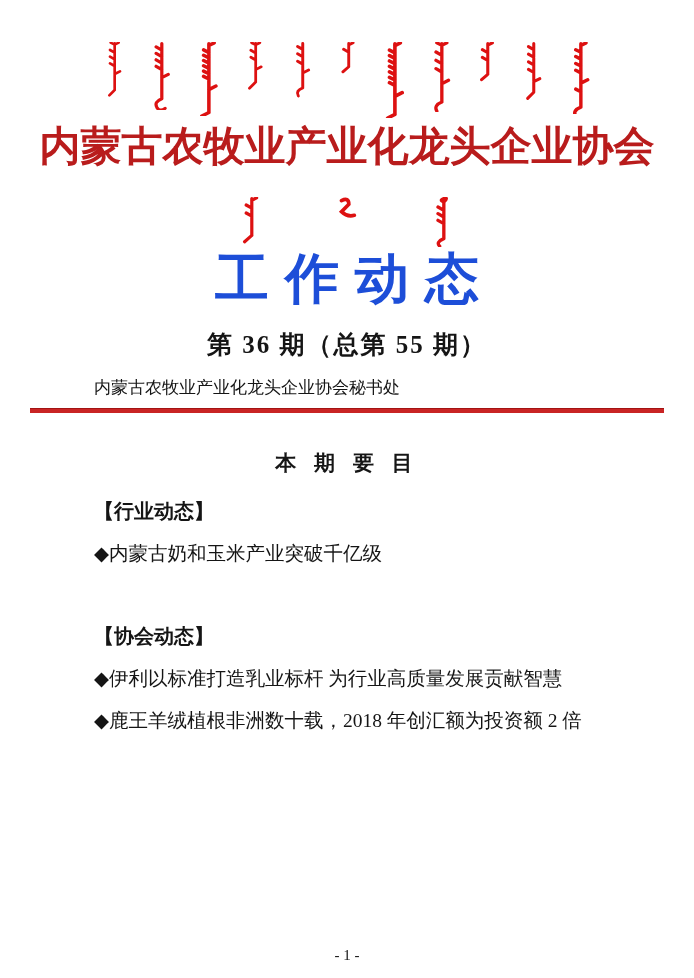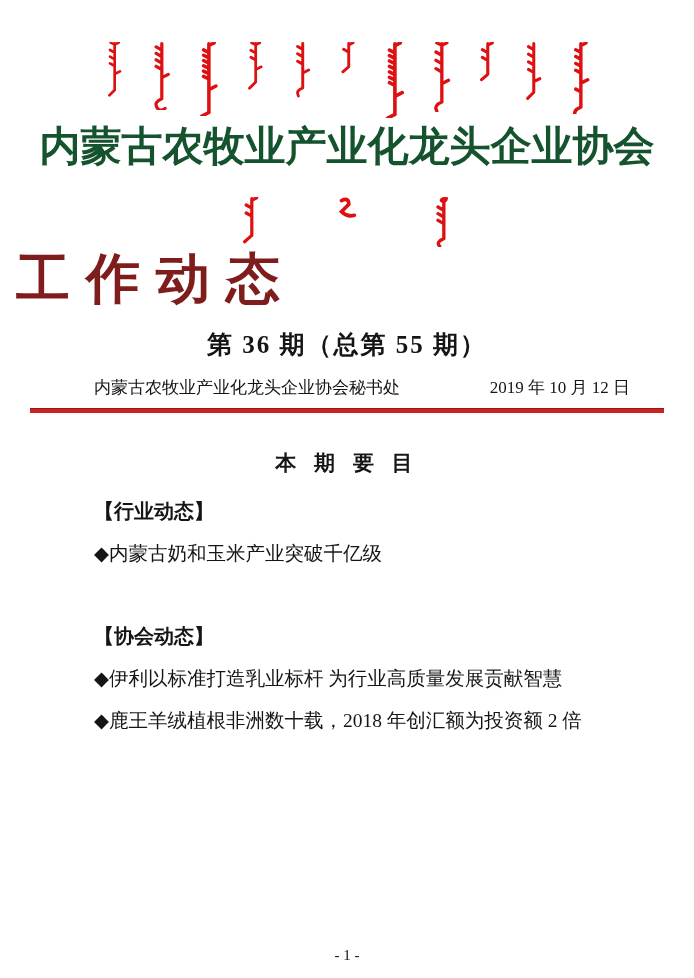--- a/index.html
+++ b/index.html
@@ -33,30 +33,31 @@
     gap: 74px;
     height: 52px;
   }
   .mongol-glyph svg {
     display: block;
   }
   
   .org-title {
     margin-top: 4px;
     text-align: center;
-    color: #14532d;
+    color: #b91c1c;
     font-size: 41px;
     font-weight: bold;
     line-height: 1.2;
     letter-spacing: 0px;
     white-space: nowrap;
   }
   .work-title {
     margin-top: 2px;
-    color: #7f1d1d;
+    text-align: center;
+    color: #1d4ed8;
     font-size: 54px;
     font-weight: bold;
     line-height: 1.05;
     letter-spacing: 16px;
     text-indent: 16px;
     white-space: nowrap;
   }
   .issue-line {
     margin-top: 20px;
     text-align: center;
@@ -191,21 +192,20 @@
       </svg>
     </span>
   </div>
 
   <div class="work-title">工作动态</div>
 
   <div class="issue-line">第 36 期（总第 55 期）</div>
 
   <div class="pub-line">
     <span>内蒙古农牧业产业化龙头企业协会秘书处</span>
-    <span>2019 年 10 月 12 日</span>
   </div>
 
   <div class="red-rule"></div>
 
   <div class="toc-title">本 期 要 目</div>
 
   <div class="section-heading">【行业动态】</div>
   <div class="toc-item">◆内蒙古奶和玉米产业突破千亿级</div>
 
   <div class="section-heading section-gap">【协会动态】</div>

